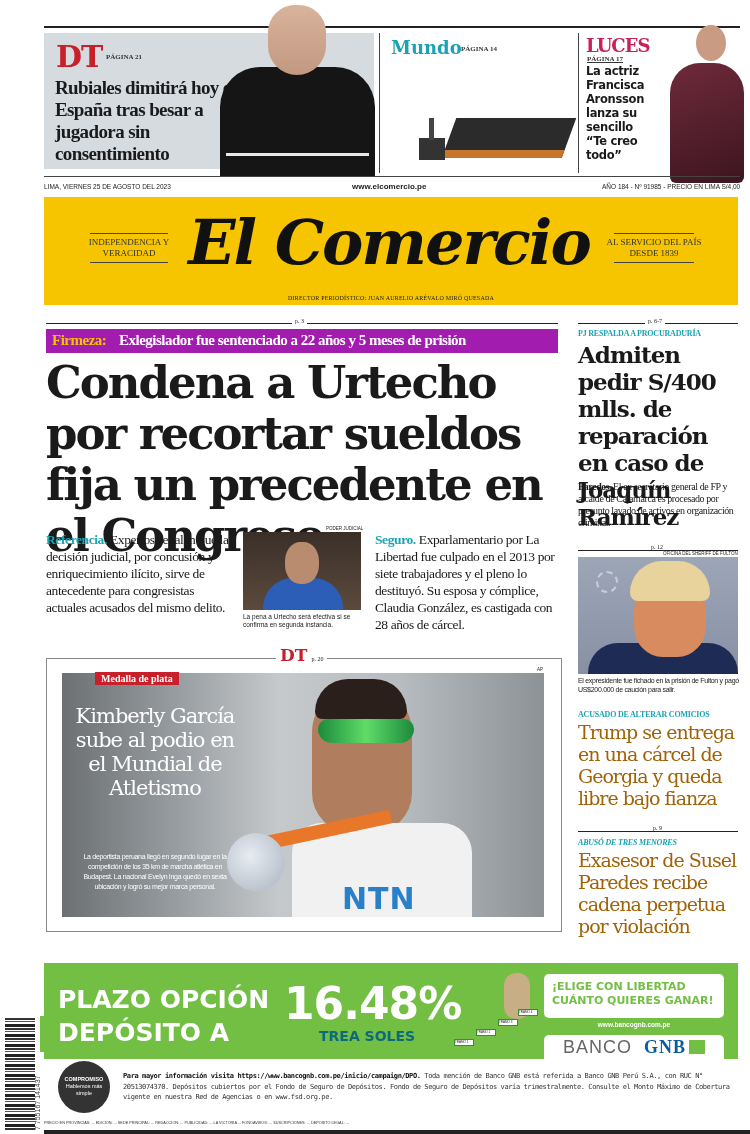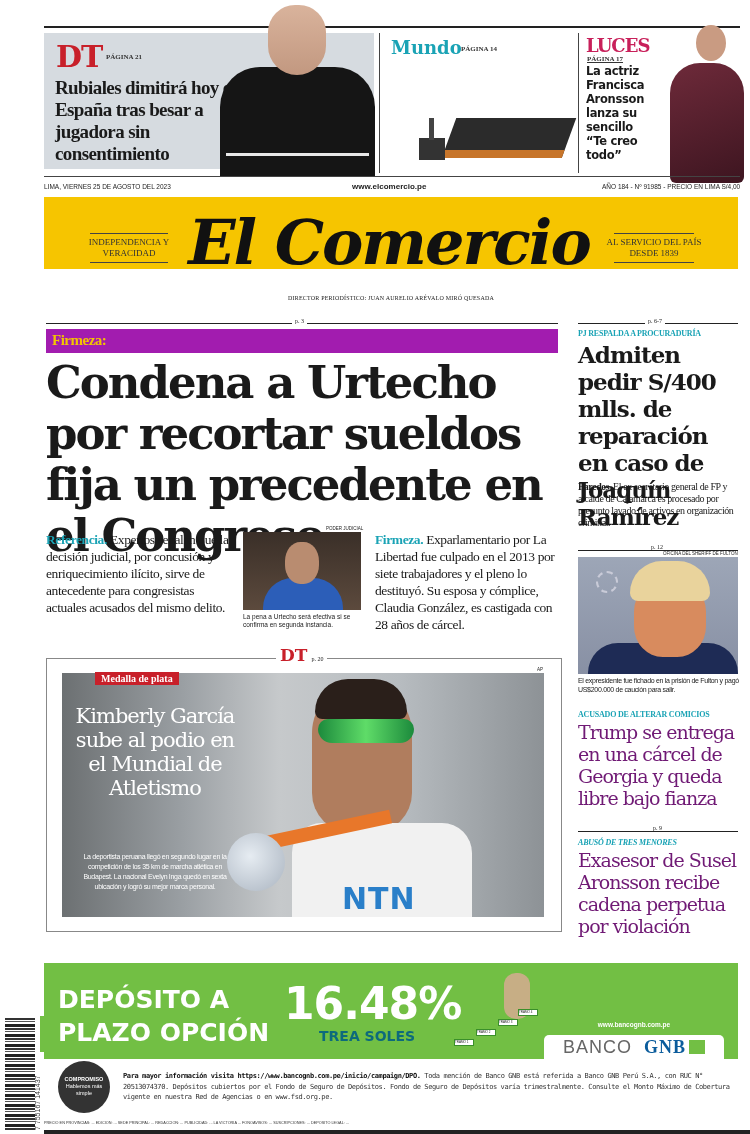--- a/index.html
+++ b/index.html
@@ -37,21 +37,21 @@
   .actress { left: 70px; top: -12px; width: 90px; height: 162px; }
   .actress .face { left: 42px; top: 4px; width: 30px; height: 36px; border-radius: 50%; background: #c99b82; }
   .actress .dress { left: 16px; top: 42px; width: 74px; height: 120px; border-radius: 30px 30px 6px 6px; background: linear-gradient(160deg,#6e2a3a,#3d1520); }
 
   .bottom-rule { left: 44px; top: 176px; width: 696px; height: 1px; background: #444; }
 
   
   .dateline { left: 44px; top: 183px; font: 6.5px "Liberation Sans", sans-serif; color: #222; }
   .web { left: 352px; top: 182px; font: bold 8px "Liberation Sans", sans-serif; color: #222; }
   .issue { left: 602px; top: 183px; font: 6.5px "Liberation Sans", sans-serif; color: #222; }
-  .banner { left: 44px; top: 197px; width: 694px; height: 72px; background: #f6c500; }
+  .banner { left: 44px; top: 197px; width: 694px; height: 108px; background: #f6c500; }
   .motto-l { left: 40px; top: 36px; width: 90px; text-align: center; font: 9px/11px "Liberation Serif", serif; color: #333; }
   .motto-r { left: 560px; top: 36px; width: 100px; text-align: center; font: 9px/11px "Liberation Serif", serif; color: #333; }
   .motto-line { height: 1px; background: #444; }
   .logo { left: 140px; top: 8px; width: 410px; text-align: center; font: bold 62px/76px "DejaVu Serif", serif; color: #111; letter-spacing: -2px; font-style: italic; }
   .director { left: 44px; top: 295px; width: 694px; text-align: center; font: 6px "Liberation Serif", serif; color: #222; letter-spacing: 0.2px; }
 
   
   .pmark { font: 6px "Liberation Serif", serif; color: #222; background: #fff; padding: 0 3px; }
   .rule-wpage { height: 1px; background: #222; }
   .kicker-bar { left: 46px; top: 329px; width: 512px; height: 24px; background: #a21caf; }
@@ -92,21 +92,21 @@
   .kicker-blue { font: bold 8px "Liberation Serif", serif; color: #1aa3b5; letter-spacing: -0.2px; }
   .rc-hd1 { top: 341px; font: bold 23px/27px "DejaVu Serif", serif; color: #1a1a1a; letter-spacing: -1px; }
   .rc-body { font: 10px/12px "Liberation Serif", serif; color: #1a1a1a; letter-spacing: -0.4px; }
   .rc-body b { font-weight: bold; }
   .trump-photo { left: 578px; top: 557px; width: 160px; height: 117px; background: linear-gradient(180deg,#9da6b7,#8890a4); overflow: hidden; }
   .trump-photo .hair { left: 52px; top: 4px; width: 80px; height: 40px; border-radius: 40px 40px 10px 10px; background: #e9d39c; }
   .trump-photo .face { left: 56px; top: 24px; width: 72px; height: 76px; border-radius: 40%; background: #d88b5e; }
   .trump-photo .suit { left: 10px; top: 86px; width: 150px; height: 40px; border-radius: 30px 30px 0 0; background: #1e2b55; }
   .trump-photo .seal { left: 18px; top: 14px; width: 22px; height: 22px; border-radius: 50%; border: 2px dashed #c9cbd8; }
   .trump-caption { left: 578px; top: 676px; width: 162px; font: 7px/9px "Liberation Sans", sans-serif; color: #1a1a1a; letter-spacing: -0.3px; }
-  .rc-hd2 { font: 19px/22px "DejaVu Serif", serif; color: #701a75; letter-spacing: -1px; }
+  .rc-hd2 { font: 19px/22px "DejaVu Serif", serif; color: #a16207; letter-spacing: -1px; }
 
   
   .ad { left: 44px; top: 963px; width: 694px; height: 96px; background: #72bf44; }
   .ad-l1 { left: 14px; top: 20px; font: bold 25px/33px "DejaVu Sans", sans-serif; color: #fff; letter-spacing: 0; }
   .ad-rate { left: 240px; top: 15px; font: bold 44px "DejaVu Sans", sans-serif; color: #fff; letter-spacing: -1px; }
   .ad-trea { left: 275px; top: 65px; font: bold 14px "DejaVu Sans", sans-serif; color: #0d6a7c; }
   .ad-box1 { left: 500px; top: 11px; width: 180px; height: 44px; background: #fff; border-radius: 5px; padding: 6px 8px; font: bold 11px/14px "DejaVu Sans", sans-serif; color: #72bf44; }
   .ad-url { left: 500px; top: 58px; width: 180px; text-align: center; font: bold 6.5px "Liberation Sans", sans-serif; color: #fff; }
   .ad-box2 { left: 500px; top: 72px; width: 180px; height: 24px; background: #fff; border-radius: 5px 5px 0 0; text-align: center; padding-top: 2px; font: 18px "Liberation Sans", sans-serif; color: #666; letter-spacing: 1px; }
   .ad-box2 .gnb { font: bold 18px "Liberation Serif", serif; color: #0b5c9c; margin-left: 12px; }
@@ -182,37 +182,38 @@
     <div class="motto-line" style="margin:3px 10px 0;"></div>
   </div>
 </div>
 <div class="abs director">DIRECTOR PERIODÍSTICO: JUAN AURELIO ARÉVALO MIRÓ QUESADA</div>
 
 <div class="abs rule-wpage" style="left:46px;top:323px;width:512px;"></div>
 <div class="abs pmark" style="left:292px;top:318px;">p. 3</div>
 
 <div class="abs kicker-bar">
   <span class="abs k1">Firmeza:</span>
+  <span class="abs k2">Exlegislador fue sentenciado a 22 años y 5 meses de prisión</span>
 </div>
 <div class="abs main-hd">Condena a Urtecho por recortar sueldos fija un precedente en el Congreso</div>
 
 <div class="abs col-text ref">
   <span class="lead">Referencia.</span>
   <span>Expertos señalan que la decisión judicial, por concusión y enriquecimiento ilícito, sirve de antecedente para congresistas actuales acusados del mismo delito.</span>
 </div>
 
 <div class="abs credit-small" style="left:326px;top:526px;">PODER JUDICIAL</div>
 <div class="abs photo-urtecho">
   <div class="abs sweater"></div>
   <div class="abs face"></div>
 </div>
 <div class="abs caption-u">La pena a Urtecho será efectiva si se confirma en segunda instancia.</div>
 
 <div class="abs col-text hechos">
-  <span class="lead">Firmeza.</span>
+  <span class="lead">Seguro.</span>
   <span>Exparlamentario por La Libertad fue culpado en el 2013 por siete trabajadores y el pleno lo destituyó. Su esposa y cómplice, Claudia González, es castigada con 28 años de cárcel.</span>
 </div>
 
 <div class="abs dt-box"></div>
 <div class="abs dt-label">
   <span class="dt">DT</span>
   <span class="p">p. 20</span>
 </div>
 <div class="abs ap">AP</div>
 
@@ -247,36 +248,37 @@
   <div class="abs face"></div>
   <div class="abs hair"></div>
 </div>
 <div class="abs trump-caption">El expresidente fue fichado en la prisión de Fulton y pagó US$200.000 de caución para salir.</div>
 <div class="abs rc kicker-blue" style="top:710px;">ACUSADO DE ALTERAR COMICIOS</div>
 <div class="abs rc rc-hd2" style="top:721px;">Trump se entrega en una cárcel de Georgia y queda libre bajo fianza</div>
 
 <div class="abs rule-wpage" style="left:578px;top:831px;width:160px;"></div>
 <div class="abs pmark" style="left:650px;top:825px;">p. 9</div>
 <div class="abs rc kicker-blue" style="top:838px;font-style:italic;">ABUSÓ DE TRES MENORES</div>
-<div class="abs rc rc-hd2" style="top:849px;">Exasesor de Susel Aronsson recibe cadena perpetua por violación</div>
+<div class="abs rc rc-hd2" style="top:849px;">Exasesor de Susel Paredes recibe cadena perpetua por violación</div>
 
 <div class="abs ad">
   <div class="abs ad-l1">
+    <div>PLAZO OPCIÓN</div>
     <div>DEPÓSITO A</div>
-    <div>PLAZO OPCIÓN</div>
   </div>
   <div class="abs ad-rate">16.48%</div>
   <div class="abs ad-trea">TREA SOLES</div>
   <div class="abs stairs">
     <div class="abs runner"></div>
     <div class="step" style="left:0;top:66px;width:20px;">TRAMO 1</div>
     <div class="step" style="left:22px;top:56px;width:20px;">TRAMO 2</div>
     <div class="step" style="left:44px;top:46px;width:20px;">TRAMO 3</div>
     <div class="step" style="left:64px;top:36px;width:20px;">TRAMO 4</div>
   </div>
+  <div class="abs ad-box1">¡ELIGE CON LIBERTAD CUÁNTO QUIERES GANAR!</div>
   <div class="abs ad-url">www.bancognb.com.pe</div>
   <div class="abs ad-box2">
     <span>BANCO</span><span class="gnb">GNB</span><span class="tree"></span>
   </div>
 </div>
 
 <div class="abs seal-badge">
   <div>COMPROMISO</div>
   <div style="font-weight:normal;">Hablemos más simple</div>
 </div>

